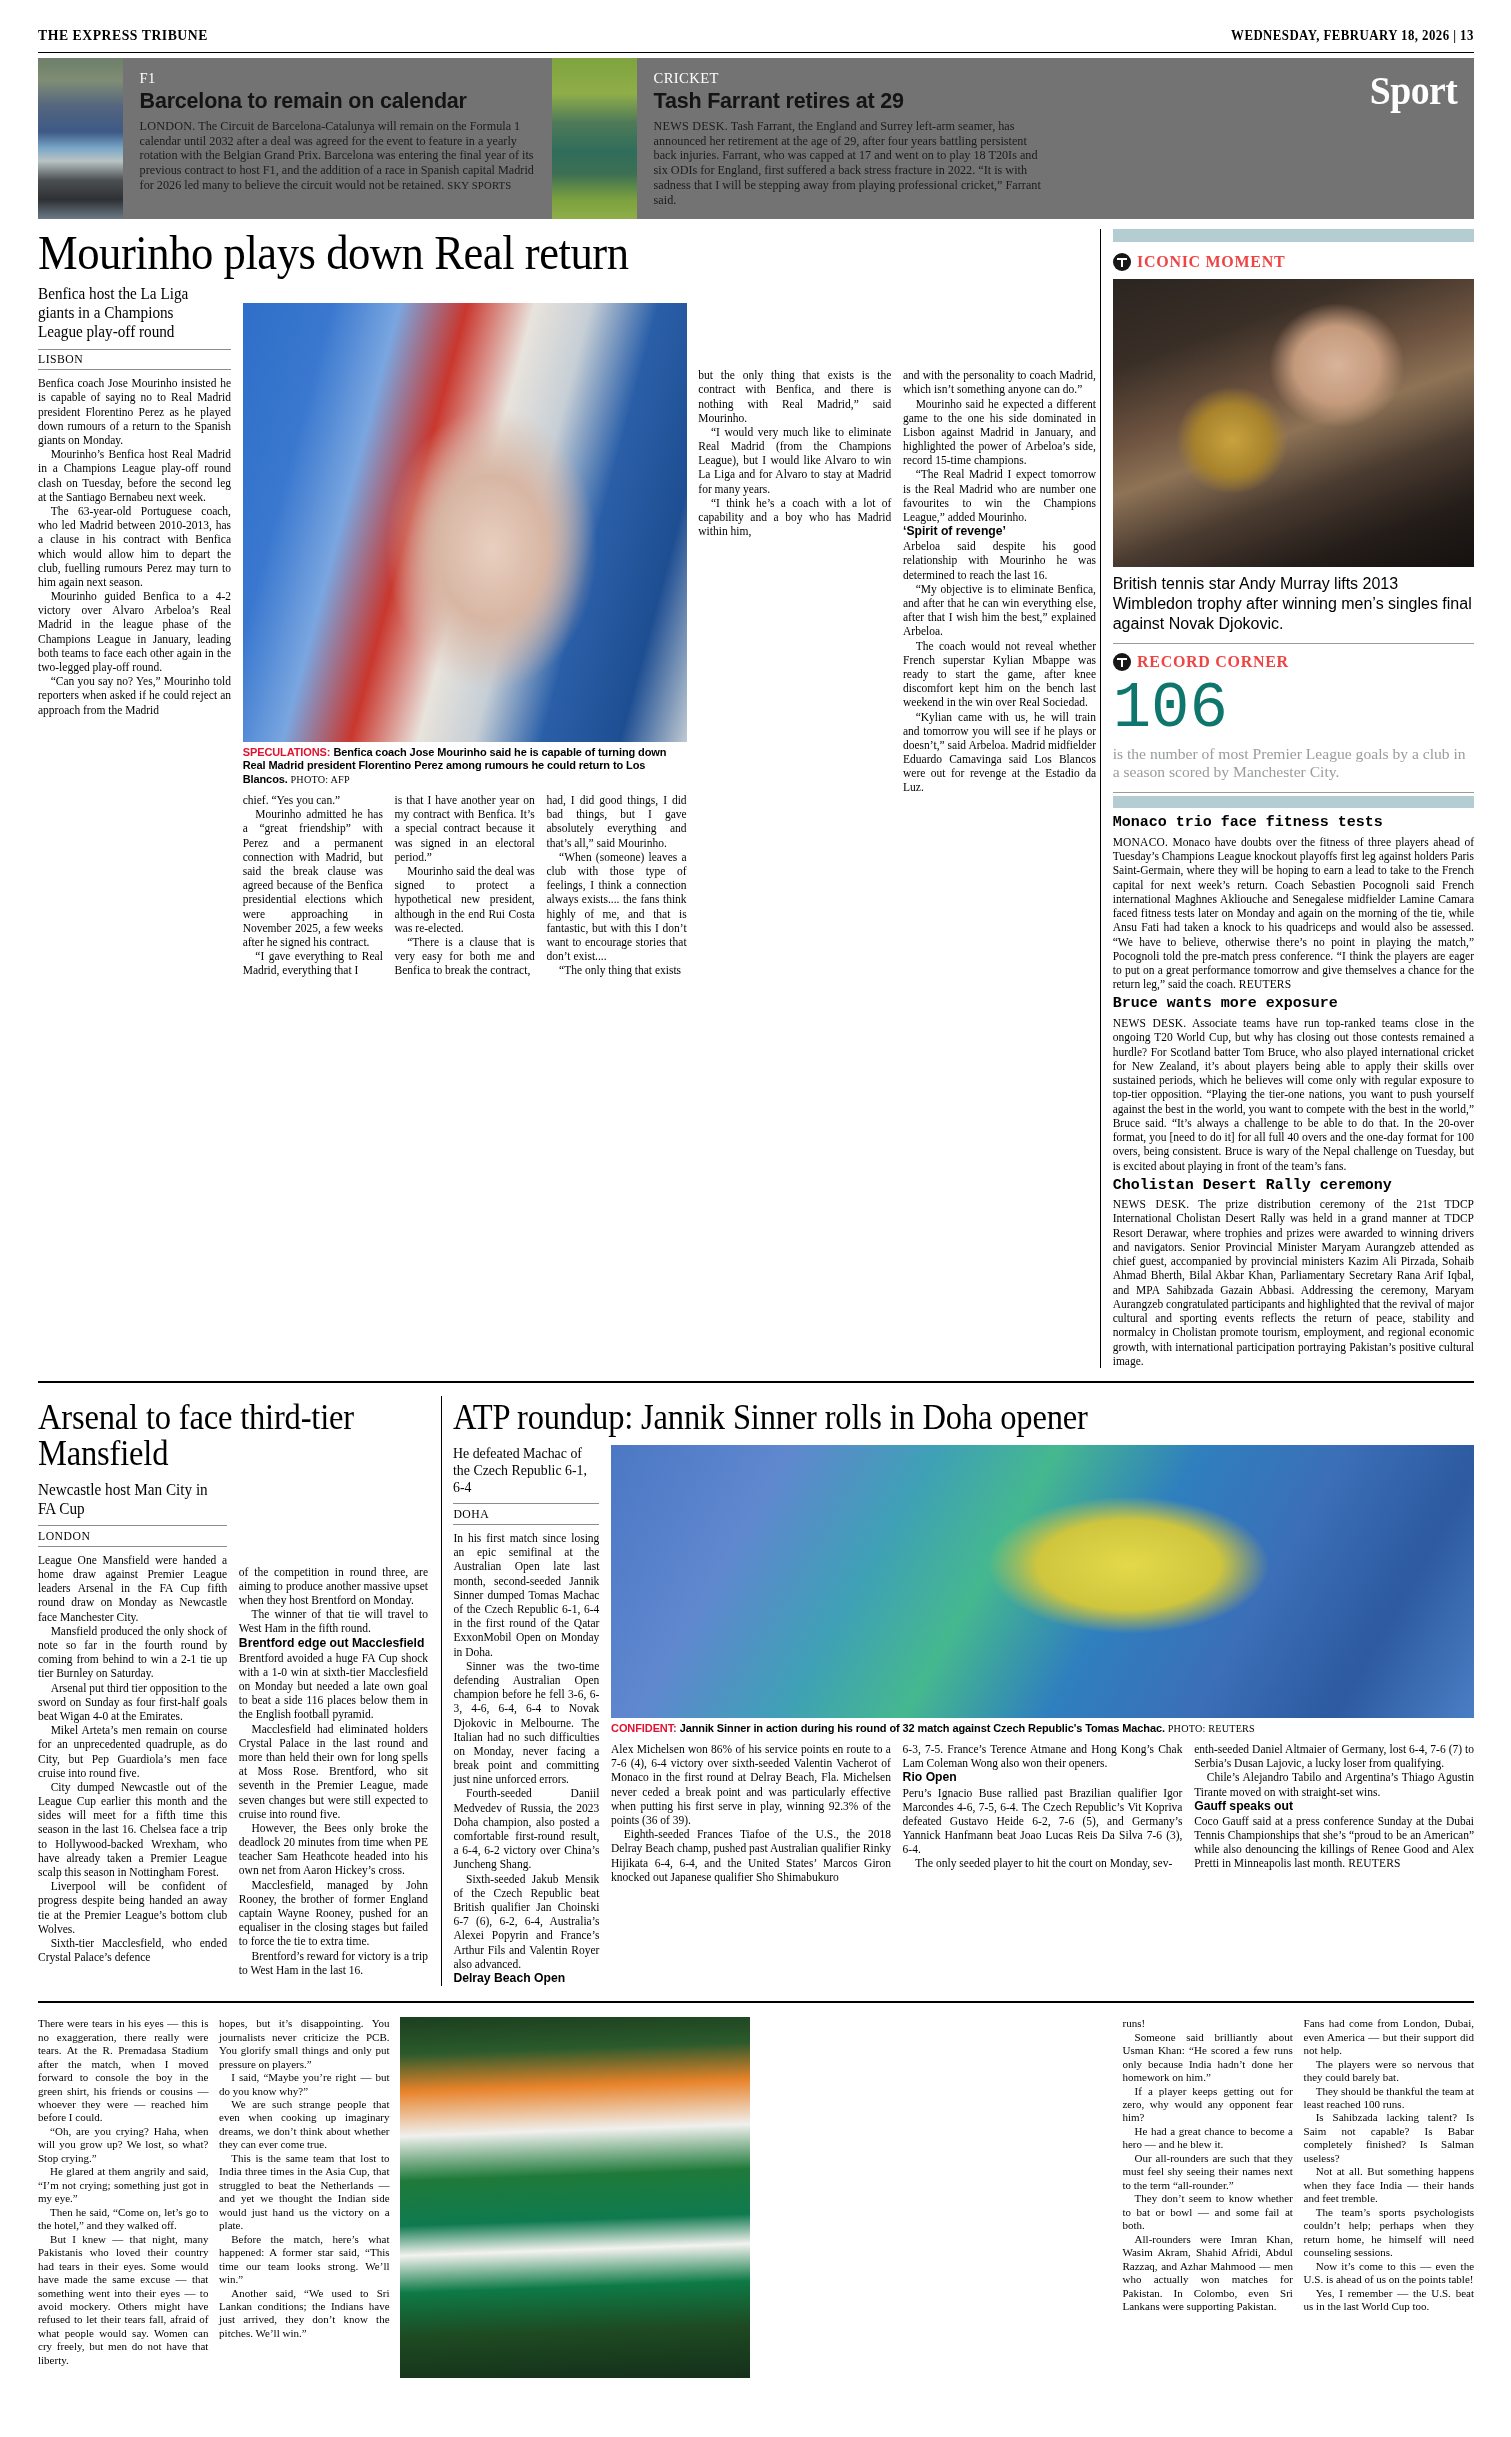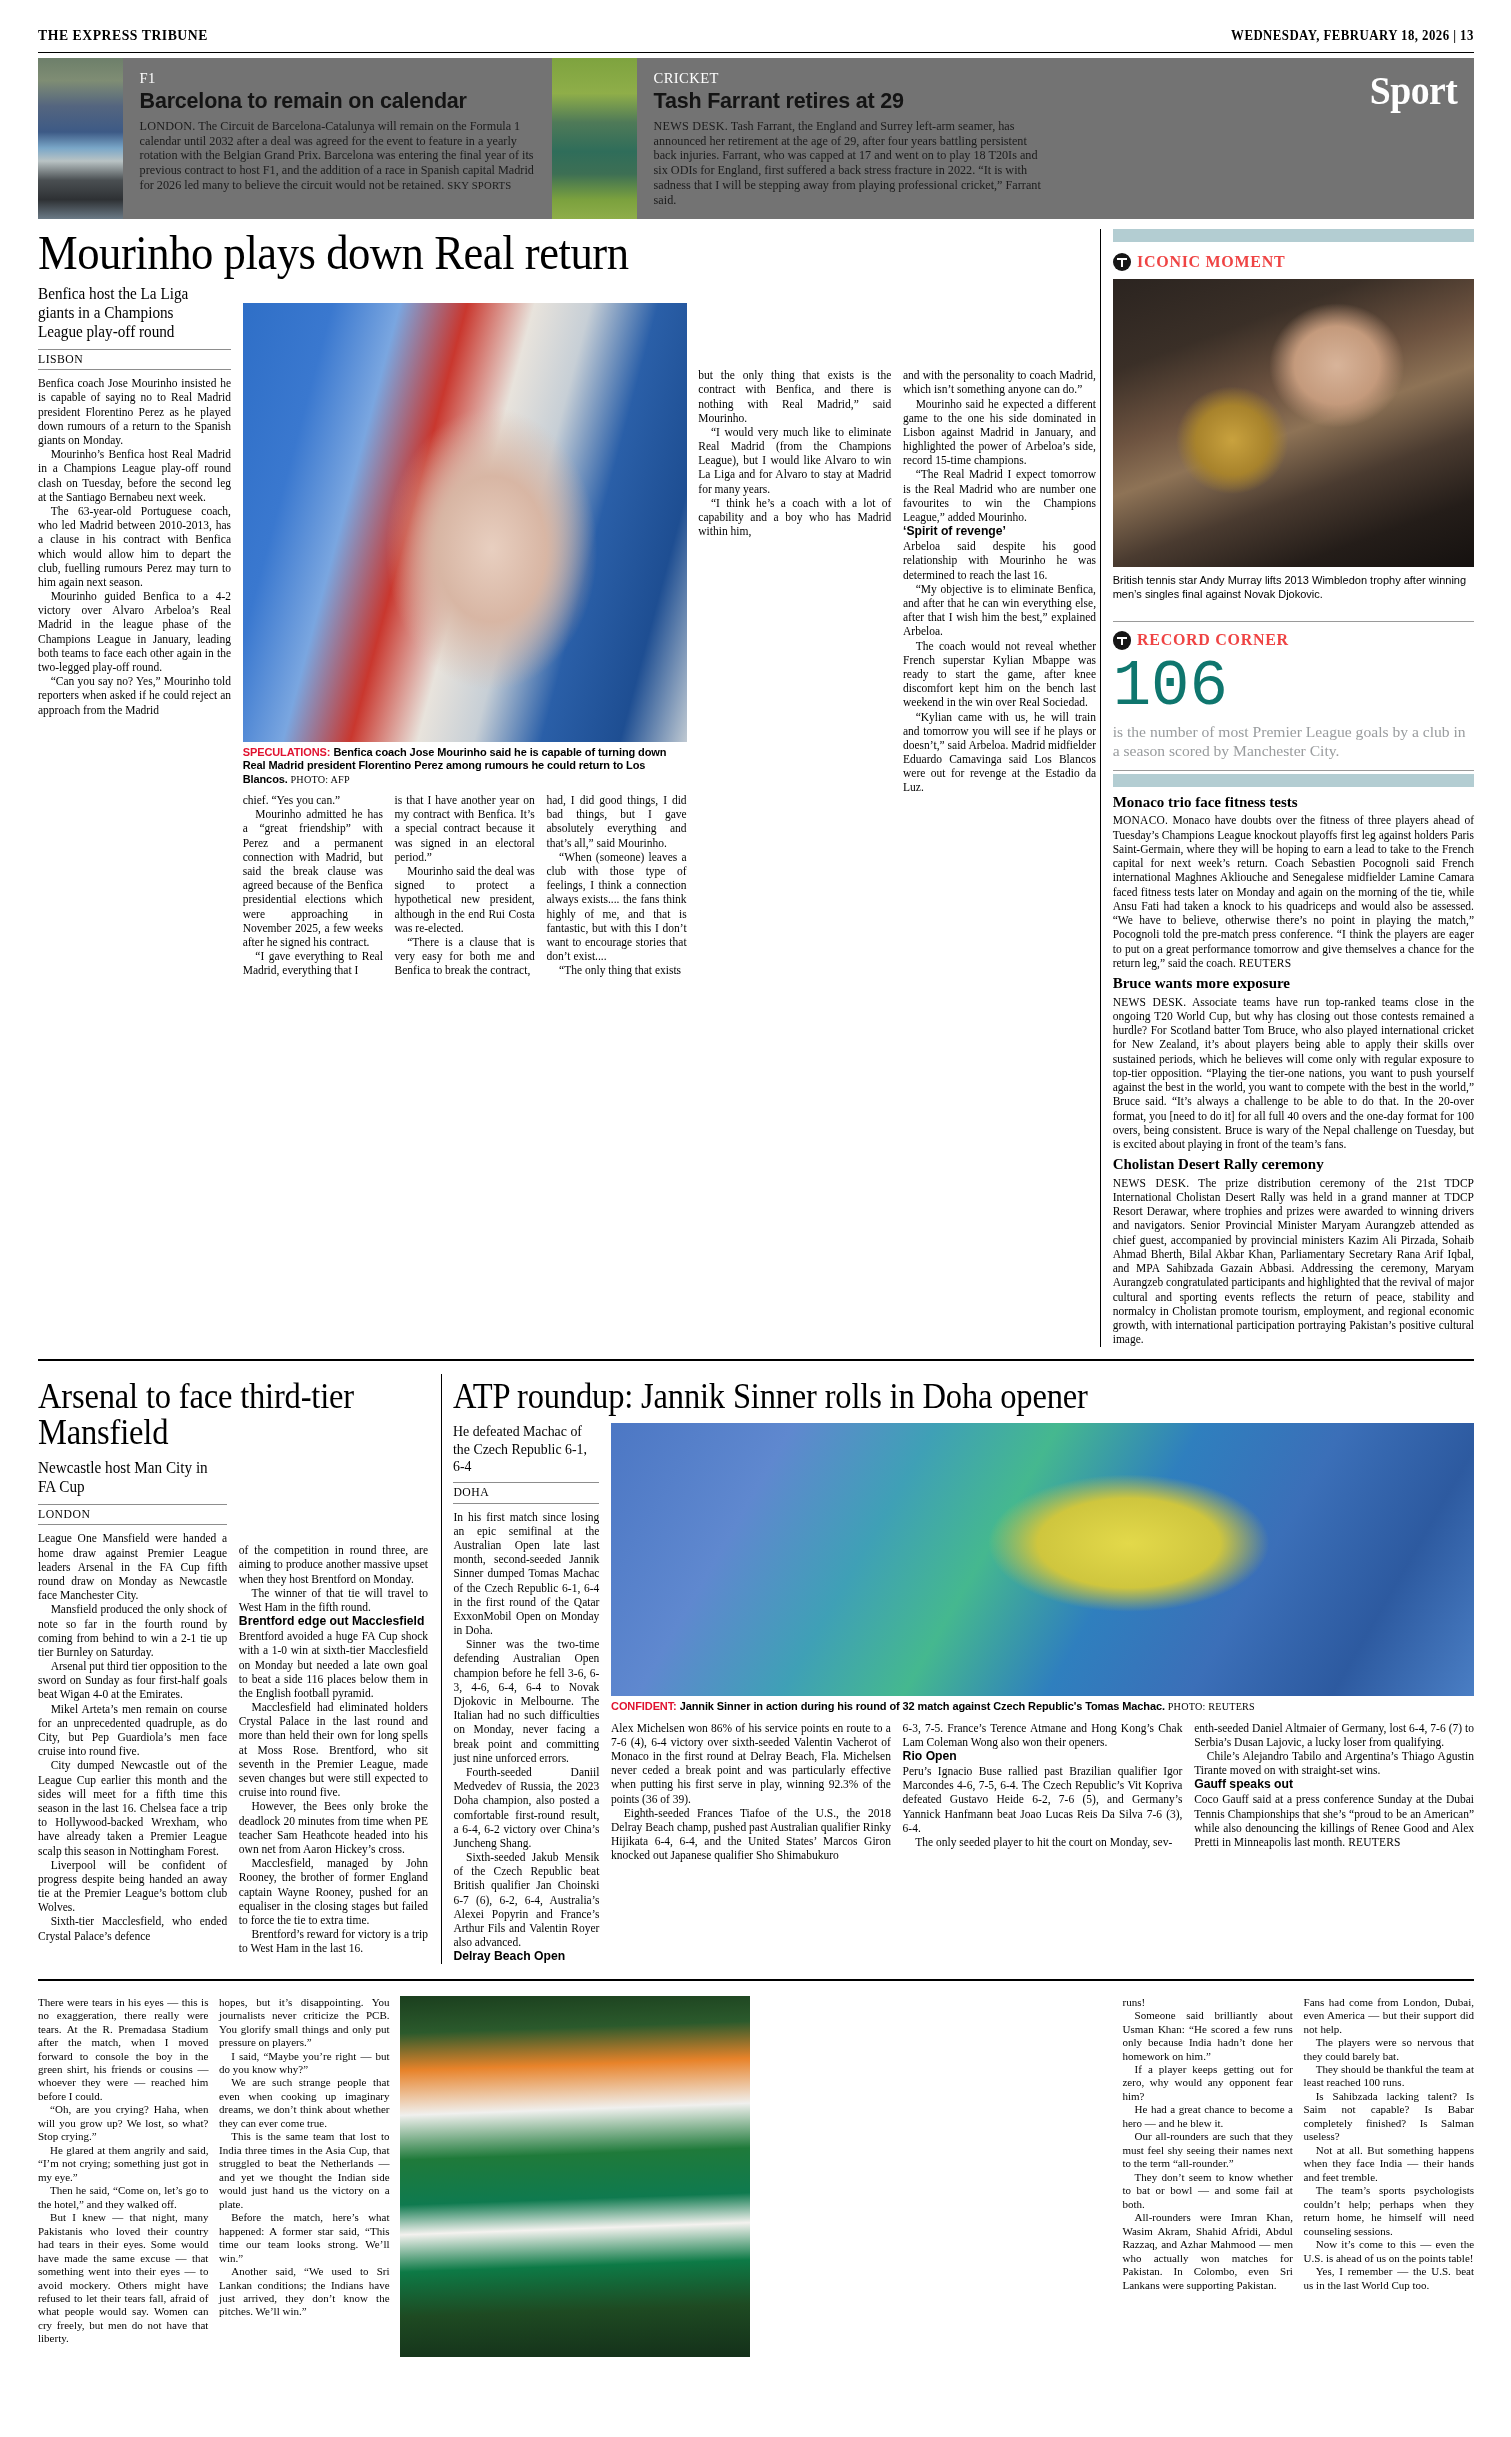--- a/index.html
+++ b/index.html
@@ -104,27 +104,27 @@
     width:2px; height:8.8px; background:#fff; }
   .rail-hd-text { font-family:"Liberation Serif", serif; font-weight:700;
     font-size:16px; color:#ef4444; letter-spacing:0.7px; }
   .rail-photo { width:100%; height:288px; margin-bottom:6.8px;
     background:
       radial-gradient(ellipse 26% 30% at 62% 30%, #d8b49a 0%, #c49a7c 45%, rgba(196,154,124,0) 72%),
       radial-gradient(ellipse 20% 24% at 33% 56%, #c9a23e 0%, #a8832c 50%, rgba(168,131,44,0) 78%),
       linear-gradient(160deg,#2b2420 0%,#3a2f27 22%,#6d5340 40%,#8e7356 52%,
                       #4a3b30 68%,#241d19 84%,#15110f 100%);
   }
-  .rail-cap { font-family:"Liberation Sans", sans-serif; font-size:11px;
-              line-height:1.25; margin-bottom:20px; }
+  .rail-cap { font-family:"Liberation Sans", sans-serif; font-size:16px;
+              line-height:1.25; margin-bottom:9px; }
   .bignum { font-family:Liberation Mono, monospace; font-size:64px; color:#0f766e;
             line-height:0.95; margin:2.9px 0 4.9px 0; }
   .bigtext { font-family:"Liberation Serif", serif; font-size:15.6px; color:#999c9e;
              line-height:1.2; margin-bottom:9.8px; }
-  .rail-news-hd { font-family:Liberation Serif, serif; font-weight:700;
+  .rail-news-hd { font-family:Liberation Mono, monospace; font-weight:700;
                   font-size:15px; line-height:1.08; margin:4.9px 0 3.4px 0; }
   .rail-news-body { font-size:11.5px; line-height:1.24; text-align:justify;
                     font-family:"Liberation Serif", serif; }
   .sc { font-variant:small-caps; letter-spacing:0.2px; }
 
   
   .mid-section { display:flex; gap:12.7px; margin-top:12.7px; }
   .mid-left { flex:0 0 390px; }
   .mid-right { flex:1 1 auto; border-left:0.7px solid #000; padding-left:11.7px; }
   .sinner-photo { width:100%; height:273px; margin-bottom:3.9px;

